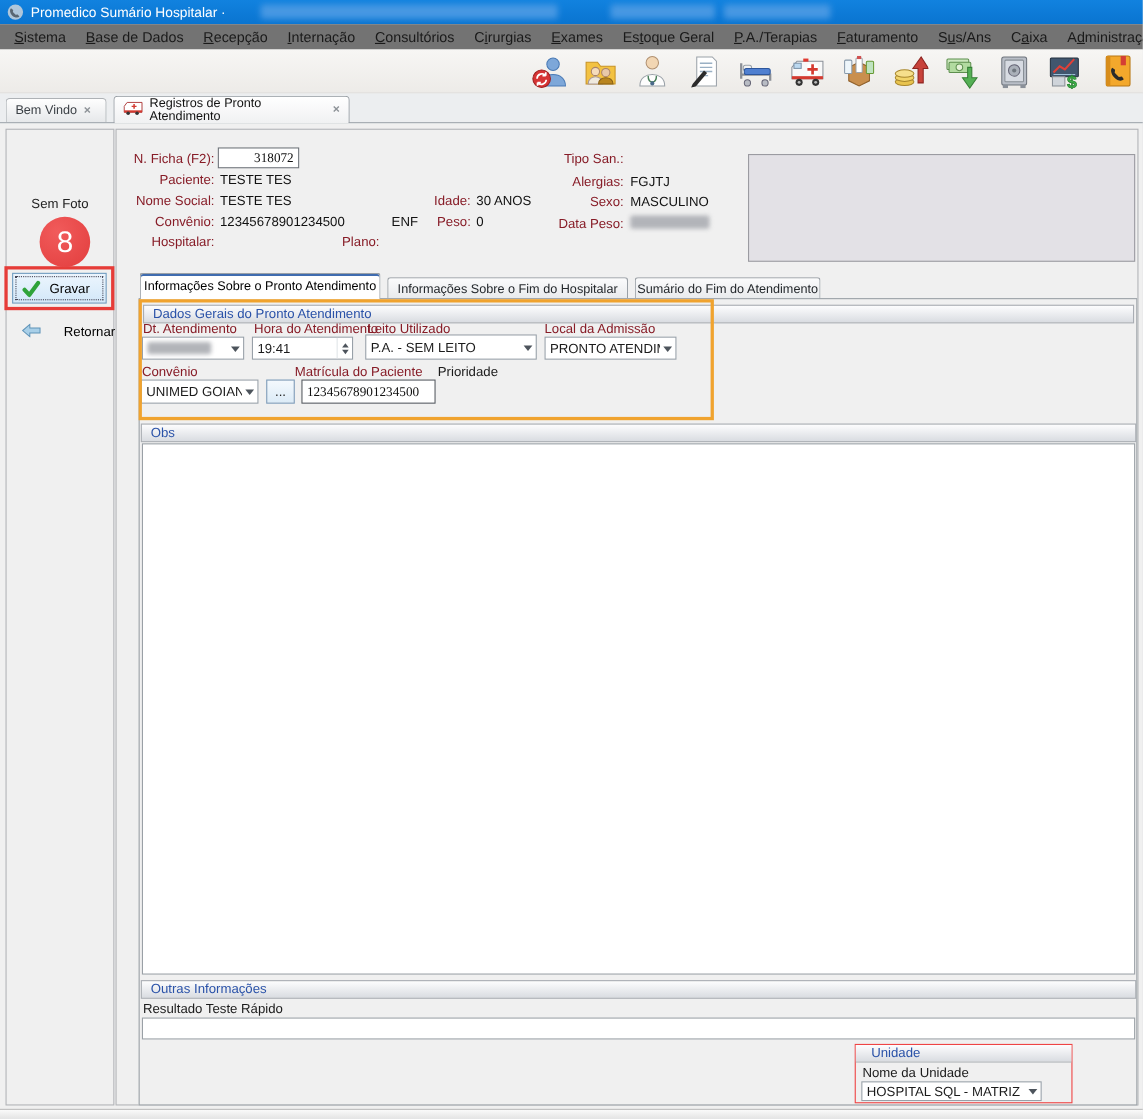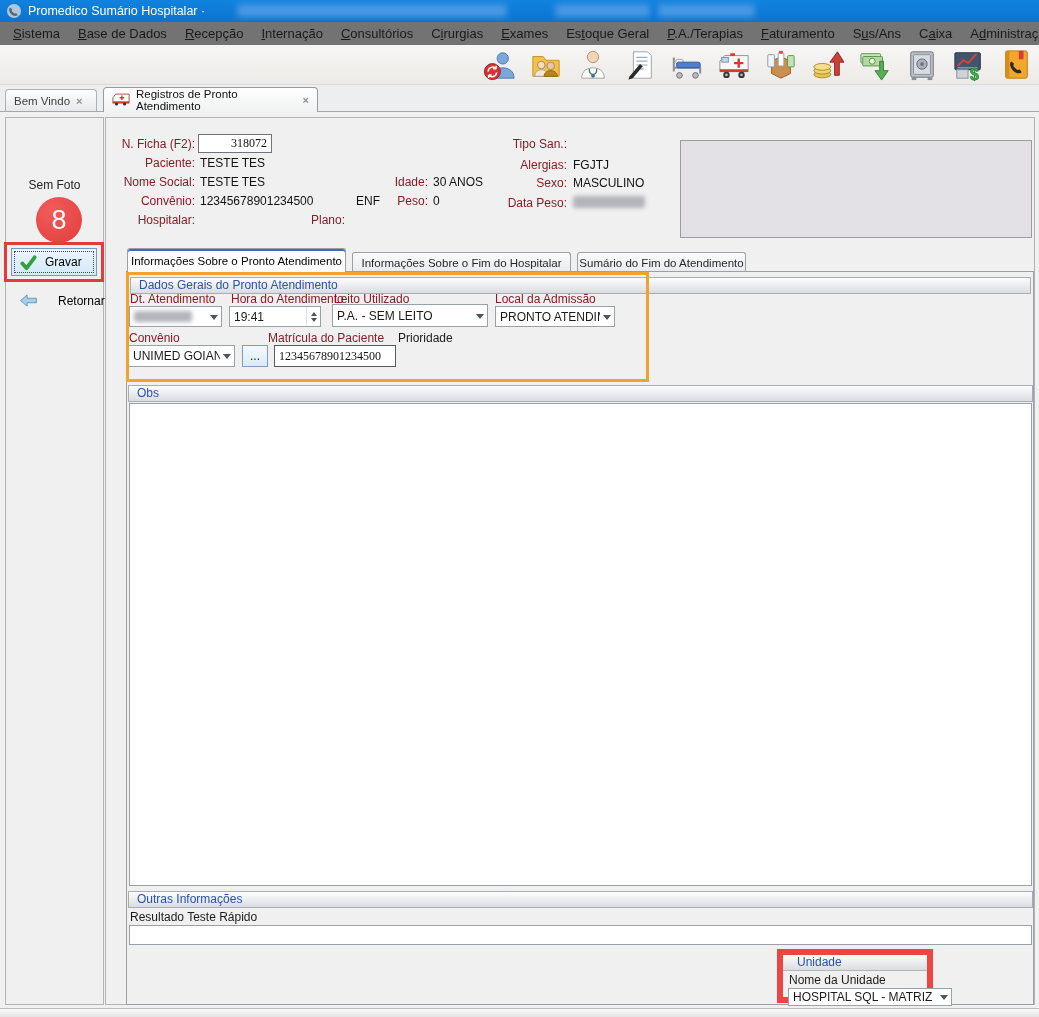--- a/index.html
+++ b/index.html
@@ -319,21 +319,21 @@
   <input class="tinput" style="left: 274px; top: 345px; width: 122px; height: 22px; border: 1px solid rgb(86, 91, 97);" value="12345678901234500">
   <div class="ann-orange" style="left:126px;top:272px;width:523px;height:110px"></div>
 
   <div class="abs grouphdr" style="left:128px;top:385px;width:905px;height:17px">Obs</div>
   <textarea class="obs" style="left: 129px; top: 403px; width: 903px; height: 483px;"></textarea>
 
   <div class="abs grouphdr" style="left:128px;top:891px;width:905px;height:17px">Outras Informações</div>
   <span class="flabel" style="left:130px;top:910px;color:#1b1b1b">Resultado Teste Rápido</span>
   <input class="tinput" style="left: 129px; top: 925px; width: 903px; height: 20px; border: 1px solid rgb(154, 160, 166);" value="">
 
-  <div class="abs" style="left:777px;top:949px;width:156px;height:54px;border:6px solid #ef4444;background:#f0f0f0">
+  <div class="abs" style="left:777px;top:949px;width:198px;height:54px;border:1px solid #ef4444;background:#f0f0f0">
     <div class="grouphdr" style="height:16px;border:none;border-bottom:1px solid #b2b6ba;padding-left:14px">Unidade</div>
     <span class="flabel" style="left:6px;top:18px;color:#1b1b1b">Nome da Unidade</span>
     <div class="combo" style="left:5px;top:33px;width:164px;height:18px">
       <span class="ctext">HOSPITAL SQL - MATRIZ</span>
       <span class="carr">
           <span class="tri-d"></span>
         </span>
     </div>
   </div>
 

